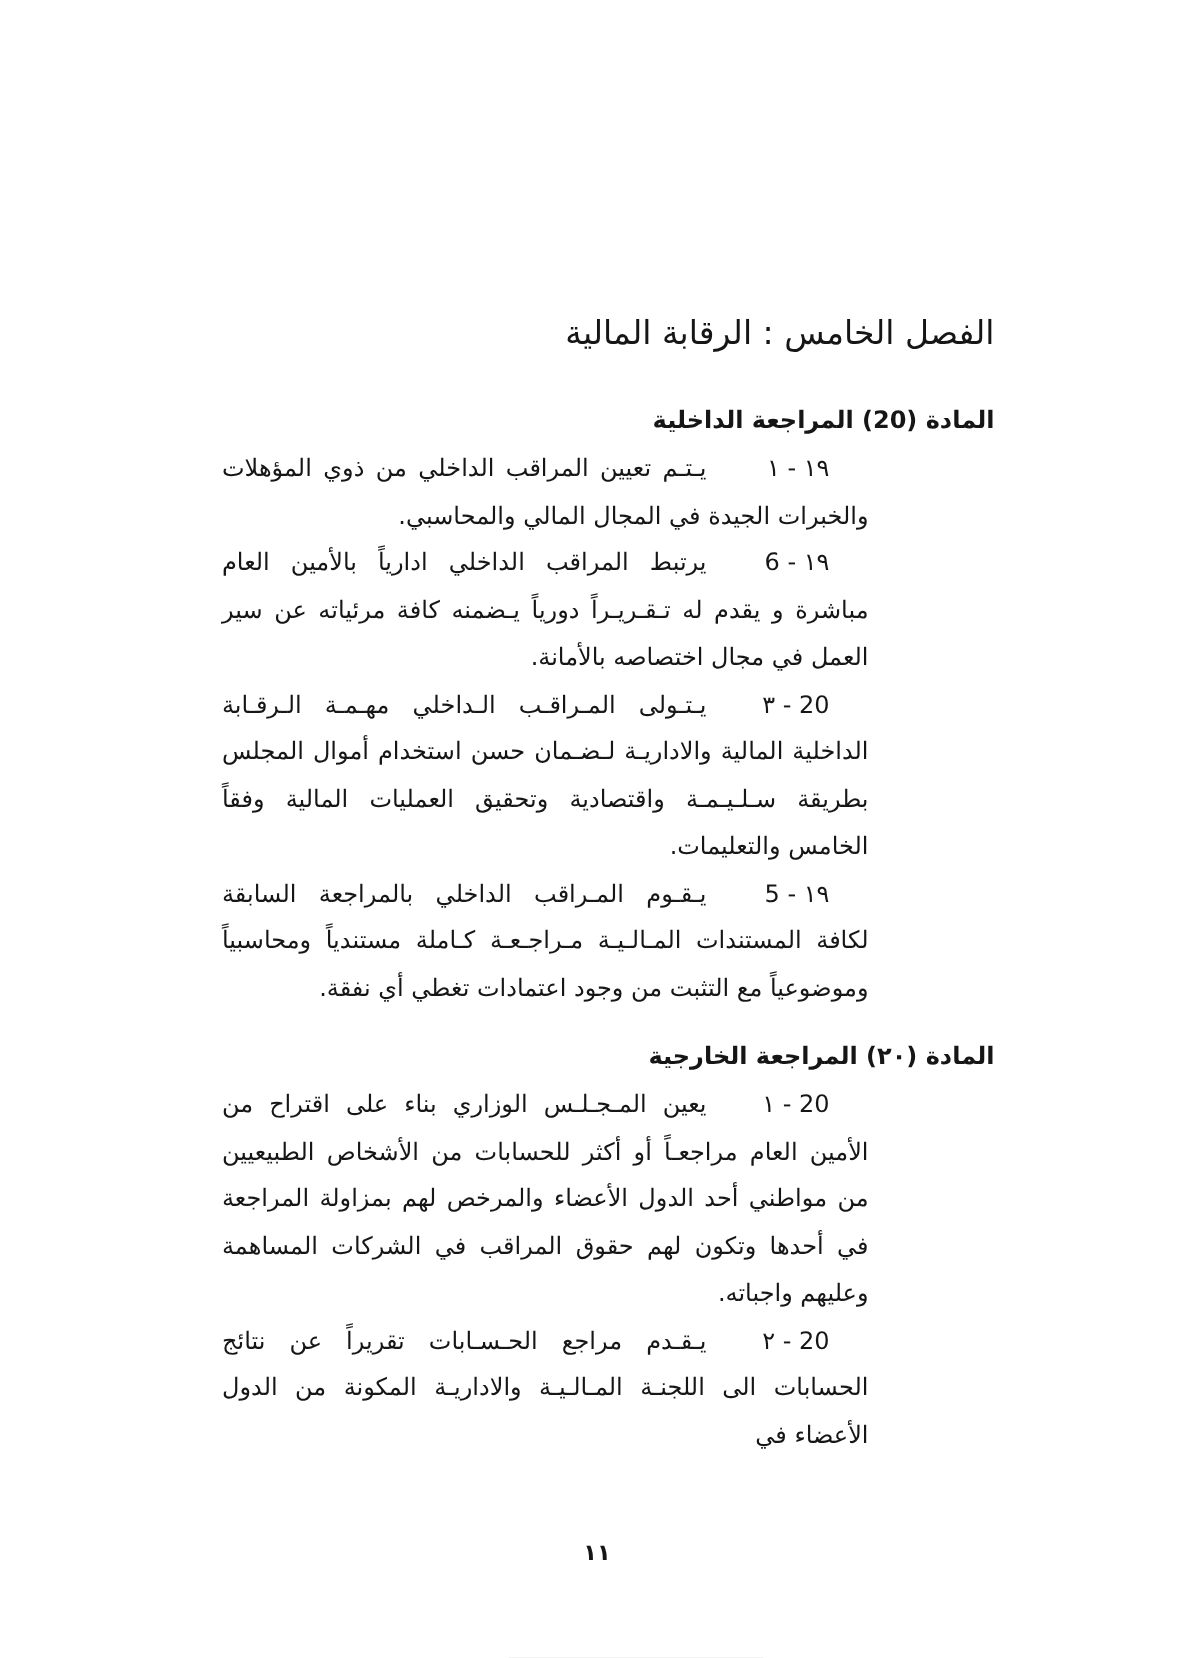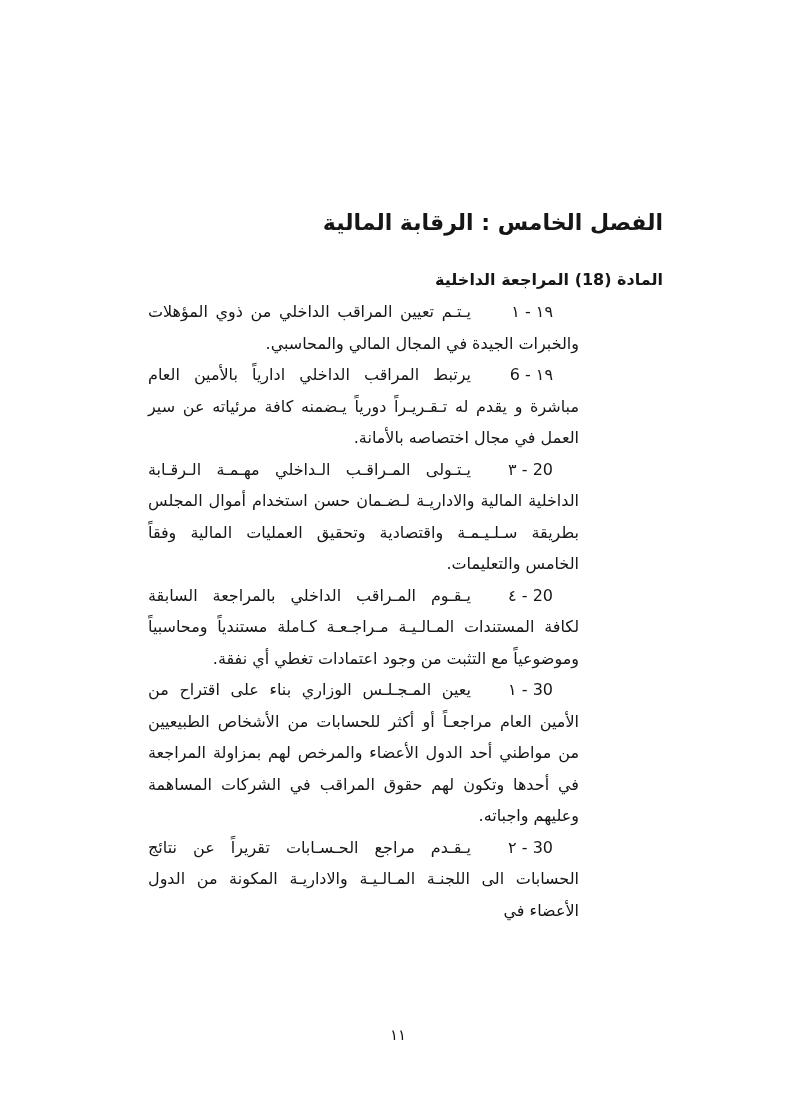--- a/index.html
+++ b/index.html
@@ -19,21 +19,21 @@
   }
   .content {
     position: absolute;
     top: 204px;
     right: 133px;
     width: 515px;
     direction: rtl;
   }
   .doc-title {
     font-size: 22px;
-    font-weight: bold;
+    font-weight: normal;
     line-height: 38px;
     margin: 0 0 24px 0;
     text-align: right;
     letter-spacing: 0;
   }
   .section-heading {
     font-size: 16px;
     font-weight: bold;
     line-height: 28px;
     margin: 0 0 2px 0;
@@ -60,65 +60,66 @@
   .item-text {
     display: inline;
   }
   .page-number {
     position: absolute;
     top: 1026px;
     left: 0;
     width: 100%;
     text-align: center;
     font-size: 15px;
-    font-weight: normal;
+    font-weight: bold;
     direction: rtl;
   }
 </style>
 </head>
 <body>
 
 <div class="page">
   <div class="content">
 
     <h1 class="doc-title">الفصل الخامس : الرقابة المالية</h1>
 
     <div class="section">
-      <h2 class="section-heading">المادة (18) المراجعة الداخلية</h2>
+      <h2 class="section-heading">المادة (20) المراجعة الداخلية</h2>
 
       <div class="article-item">
         <span class="item-number">١٩ - ١</span>
         <span class="item-text">يـتـم تعيين المراقب الداخلي من ذوي المؤهلات والخبرات الجيدة في المجال المالي والمحاسبي.</span>
       </div>
 
       <div class="article-item">
         <span class="item-number">١٩ - 6</span>
         <span class="item-text">يرتبط المراقب الداخلي ادارياً بالأمين العام مباشرة و يقدم له تـقـريـراً دورياً يـضمنه كافة مرئياته عن سير العمل في مجال اختصاصه بالأمانة.</span>
       </div>
 
       <div class="article-item">
         <span class="item-number">20 - ٣</span>
         <span class="item-text">يـتـولى المـراقـب الـداخلي مهـمـة الـرقـابة الداخلية المالية والاداريـة لـضـمان حسن استخدام أموال المجلس بطريقة سـلـيـمـة واقتصادية وتحقيق العمليات المالية وفقاً الخامس والتعليمات.</span>
       </div>
 
       <div class="article-item">
-        <span class="item-number">20 - ٤</span>
+        <span class="item-number">١٩ - 5</span>
         <span class="item-text">يـقـوم المـراقب الداخلي بالمراجعة السابقة لكافة المستندات المـالـيـة مـراجـعـة كـاملة مستندياً ومحاسبياً وموضوعياً مع التثبت من وجود اعتمادات تغطي أي نفقة.</span>
       </div>
     </div>
 
     <div class="section">
+      <h2 class="section-heading">المادة (٢٠) المراجعة الخارجية</h2>
 
       <div class="article-item">
-        <span class="item-number">30 - ١</span>
+        <span class="item-number">20 - ١</span>
         <span class="item-text">يعين المـجـلـس الوزاري بناء على اقتراح من الأمين العام مراجعـاً أو أكثر للحسابات من الأشخاص الطبيعيين من مواطني أحد الدول الأعضاء والمرخص لهم بمزاولة المراجعة في أحدها وتكون لهم حقوق المراقب في الشركات المساهمة وعليهم واجباته.</span>
       </div>
 
       <div class="article-item">
-        <span class="item-number">30 - ٢</span>
+        <span class="item-number">20 - ٢</span>
         <span class="item-text">يـقـدم مراجع الحـسـابات تقريراً عن نتائج الحسابات الى اللجنـة المـالـيـة والاداريـة المكونة من الدول الأعضاء في</span>
       </div>
     </div>
 
   </div>
 
   <div class="page-number">١١</div>
 </div>
 
 </body></html>

